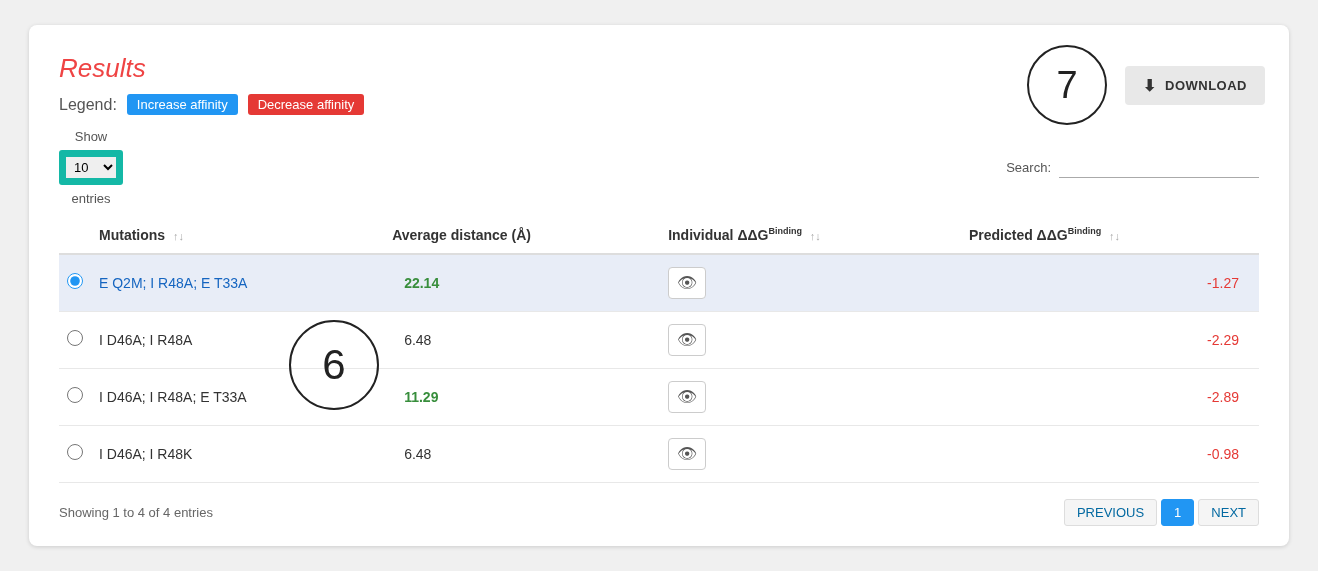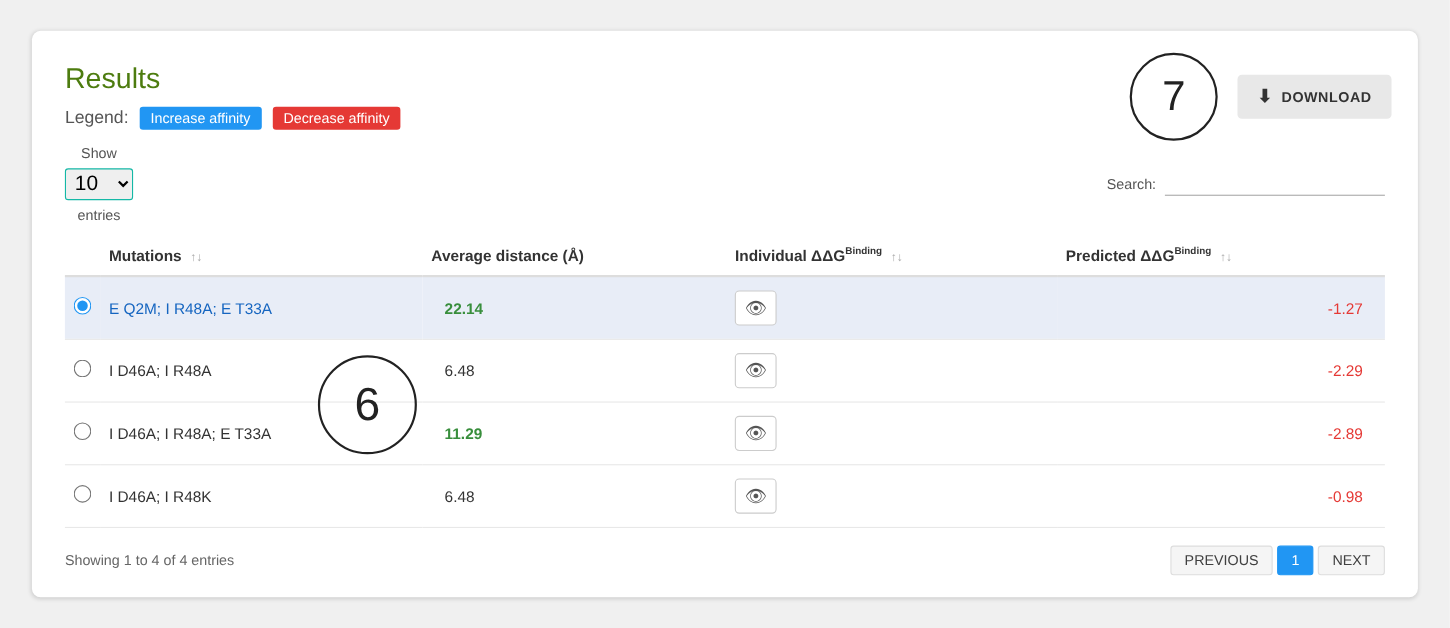--- a/index.html
+++ b/index.html
@@ -15,22 +15,23 @@
       background: #fff;
       border-radius: 8px;
       box-shadow: 0 1px 4px rgba(0,0,0,0.15);
       width: 1260px;
       padding: 28px 30px 20px 30px;
       position: relative;
     }
     .page-title {
       font-size: 26px;
       font-weight: 400;
-      color: #4d7c0f;
+      color: #ef4444;
       margin-bottom: 10px;
+      font-style: italic;
     }
     .legend-row {
       display: flex;
       align-items: center;
       gap: 10px;
       margin-bottom: 6px;
     }
     .legend-label {
       font-size: 16px;
       color: #555;
@@ -91,24 +92,24 @@
     }
     .show-entries {
       display: flex;
       align-items: center;
       gap: 6px;
       font-size: 13px;
       color: #555;
       flex-direction: column;
     }
     .show-entries select {
-      border: 1px solid #14b8a6;
+      border: 7px solid #14b8a6;
       border-radius: 3px;
       padding: 2px 4px;
-      font-size: 19px;
+      font-size: 13px;
     }
     .search-row {
       display: flex;
       align-items: center;
       gap: 8px;
       font-size: 13px;
       color: #555;
     }
     .search-input {
       border: none;
@@ -202,21 +203,21 @@
       color: #999;
       font-size: 13px;
       cursor: pointer;
     }
     .page-btn.active {
       background: #2196F3;
       color: #fff;
       border-color: #2196F3;
     }
     .page-btn.disabled {
-      color: #404040;
+      color: #0369a1;
       cursor: default;
     }
     sup {
       font-size: 9px;
     }
     .circle-annotation {
       position: absolute;
       left: 260px;
       top: 295px;
       width: 90px;

